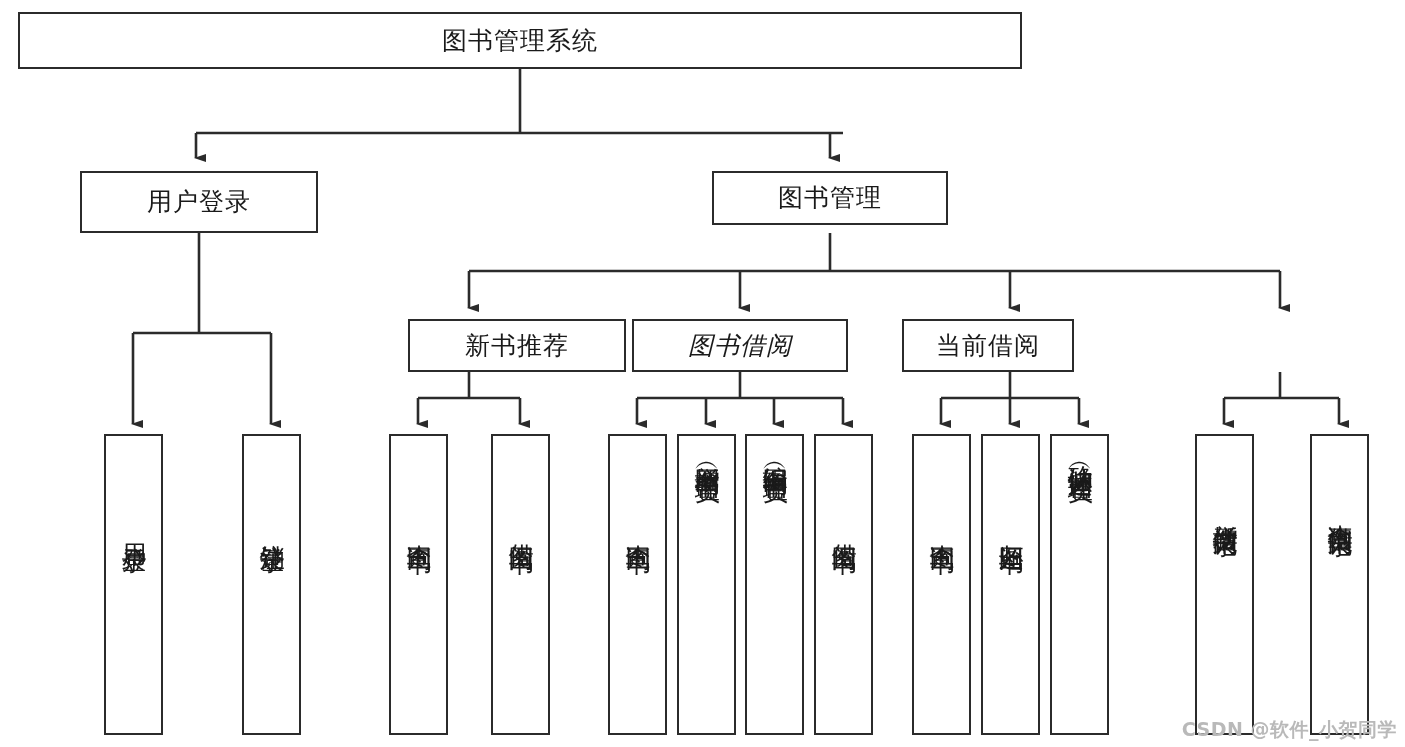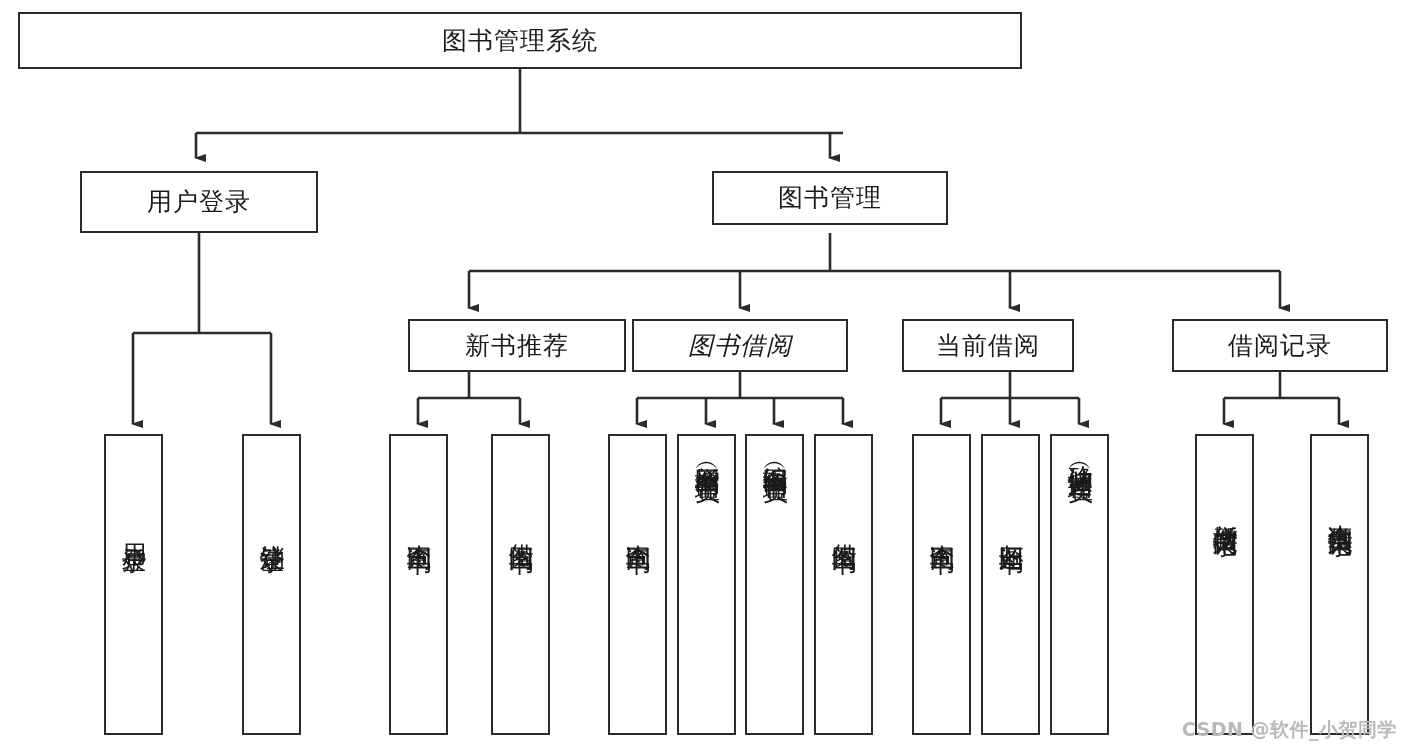--- a/index.html
+++ b/index.html
@@ -142,23 +142,20 @@
 
   <div class="node horizontal" style="left:360px; top:319px; width:218px; height:53px;margin-left:48px;">
     <span class="label">新书推荐</span>
   </div>
   <div class="node horizontal" style="left:632px; top:319px; width:216px; height:53px;font-style:italic;">
     <span class="label">图书借阅</span>
   </div>
   <div class="node horizontal" style="left:902px; top:319px; width:172px; height:53px;">
     <span class="label">当前借阅</span>
   </div>
-  <div class="node horizontal" style="left:1172px; top:319px; width:216px; height:53px;">
-    <span class="label">借阅记录</span>
-  </div>
 
   <div class="node vertical mid" style="left:104px; top:434px; width:59px; height:301px;">
     <span class="label">用户登录</span>
   </div>
   <div class="node vertical mid" style="left:242px; top:434px; width:59px; height:301px;">
     <span class="label">注销登录</span>
   </div>
 
   <div class="node vertical mid" style="left:389px; top:434px; width:59px; height:301px;">
     <span class="label">查询图书</span>

